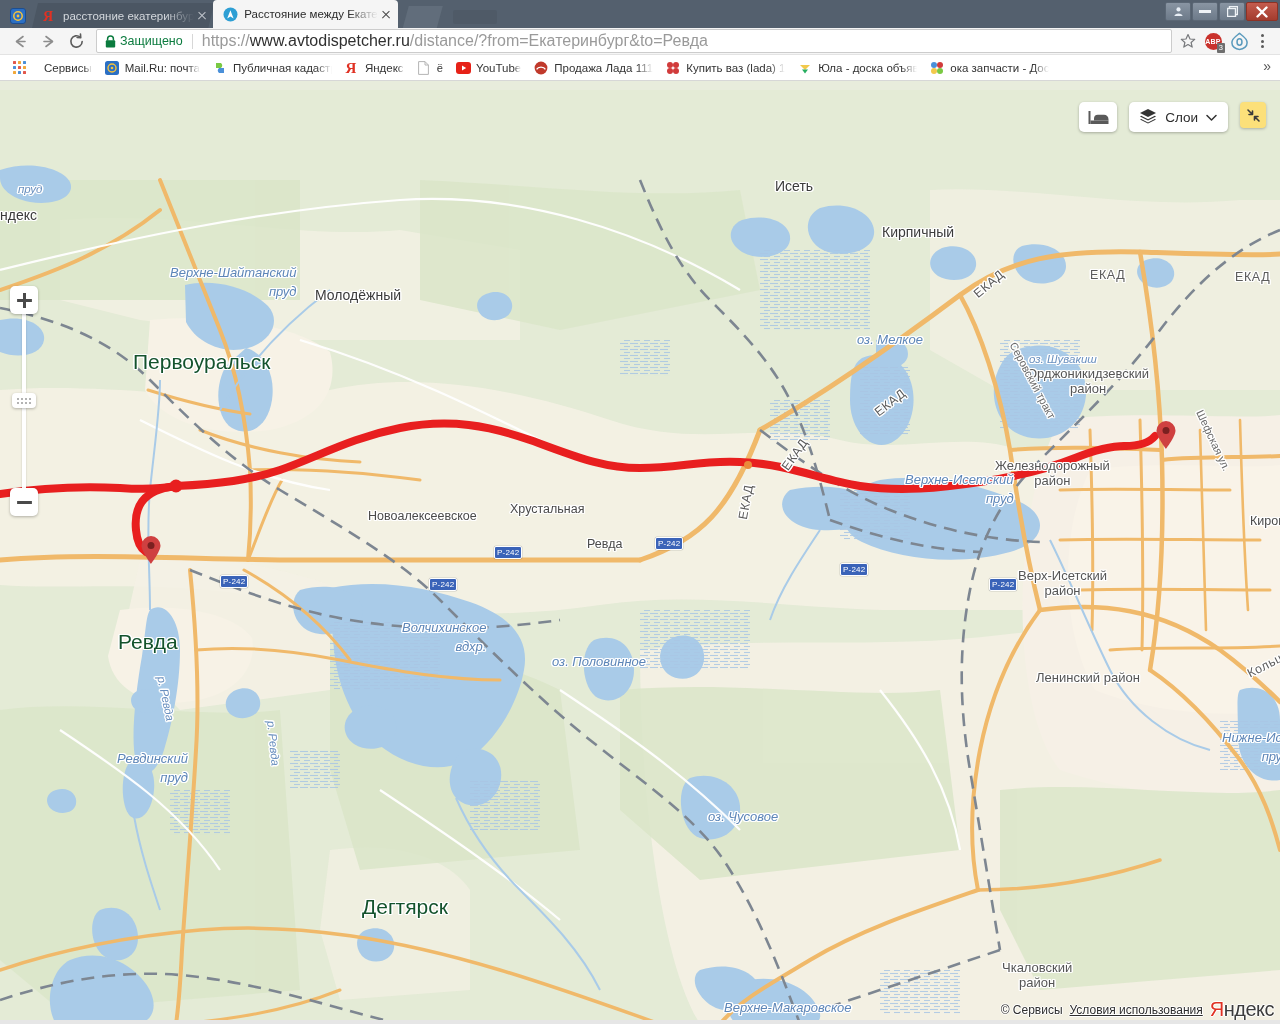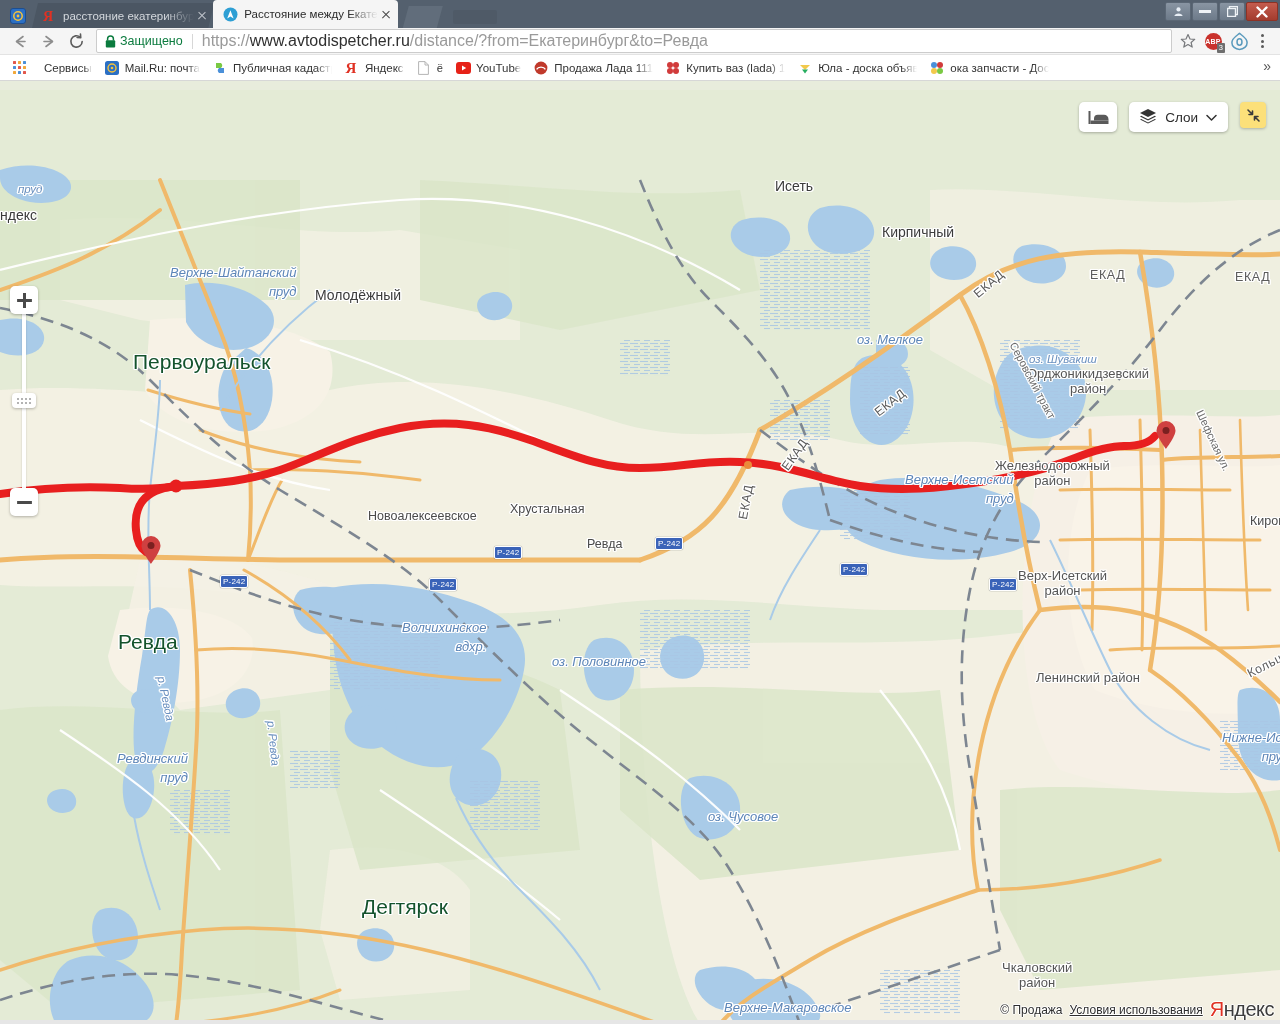--- a/index.html
+++ b/index.html
@@ -745,21 +745,21 @@
       </div>
       <div class="c-expand">
         <svg width="15" height="15" viewBox="0 0 15 15">
           <path d="M2 2 L6.5 6.5 M6.5 6.5 L6.5 3 M6.5 6.5 L3 6.5" stroke="#3a3a3a" stroke-width="1.6" stroke-linecap="round" fill="none"></path>
           <path d="M13 13 L8.5 8.5 M8.5 8.5 L8.5 12 M8.5 8.5 L12 8.5" stroke="#3a3a3a" stroke-width="1.6" stroke-linecap="round" fill="none"></path>
         </svg>
       </div>
     </div>
 
     <div class="attrib">
-      <span>© Продажа</span>
+      <span>© Сервисы</span>
       <span class="terms">Условия использования</span>
       <span class="ya-logo"><span class="r">Я</span><span>ндекс</span></span>
     </div>
 
     <div class="scroll-x"></div>
   </div>
 
 </div>
 
 </body></html>

